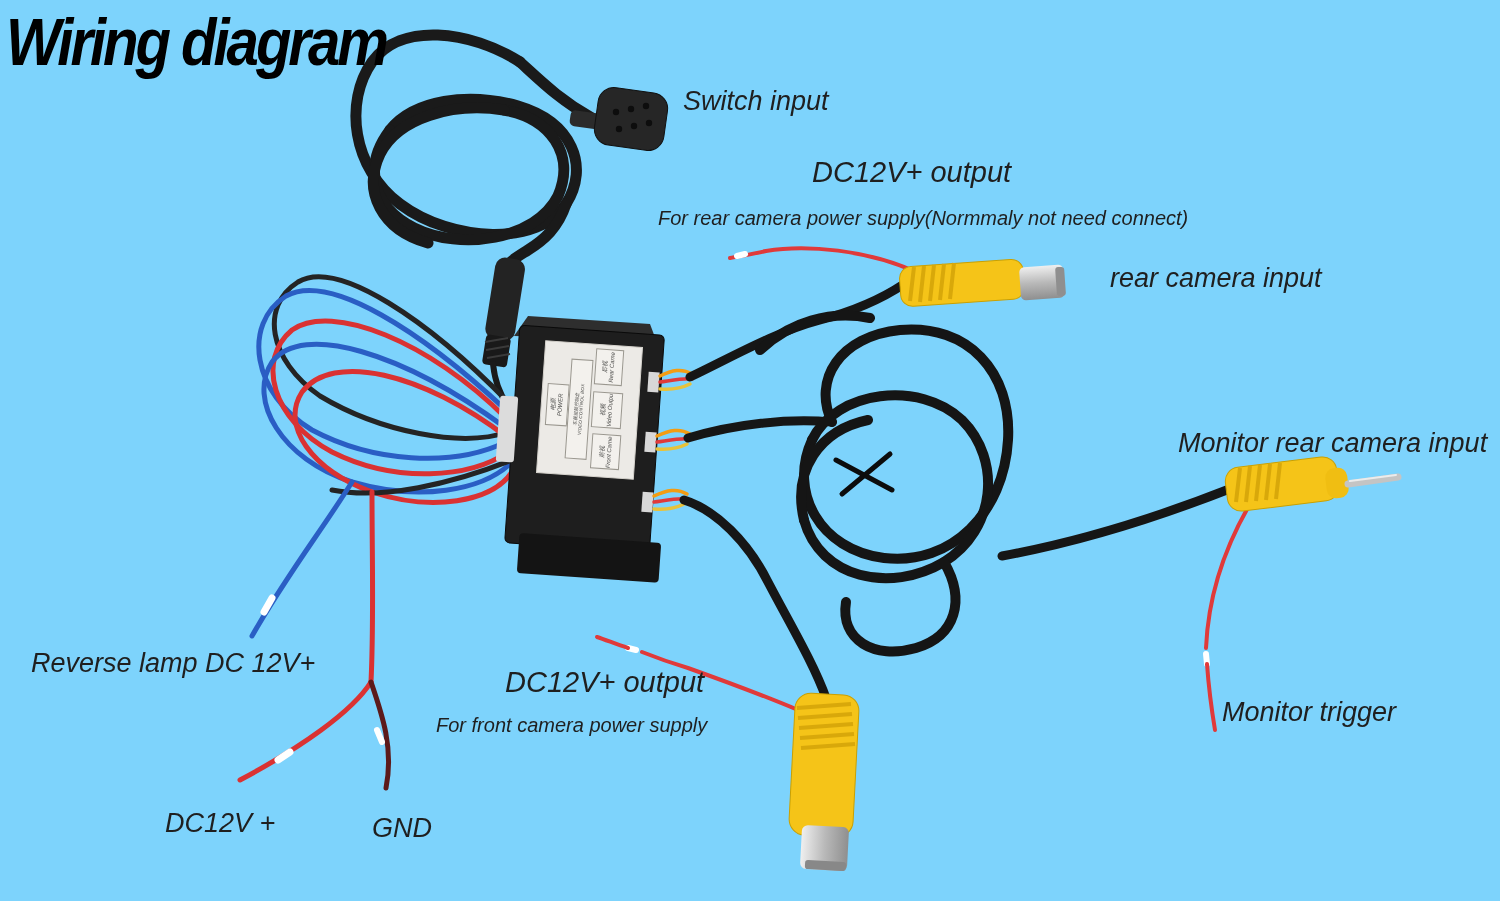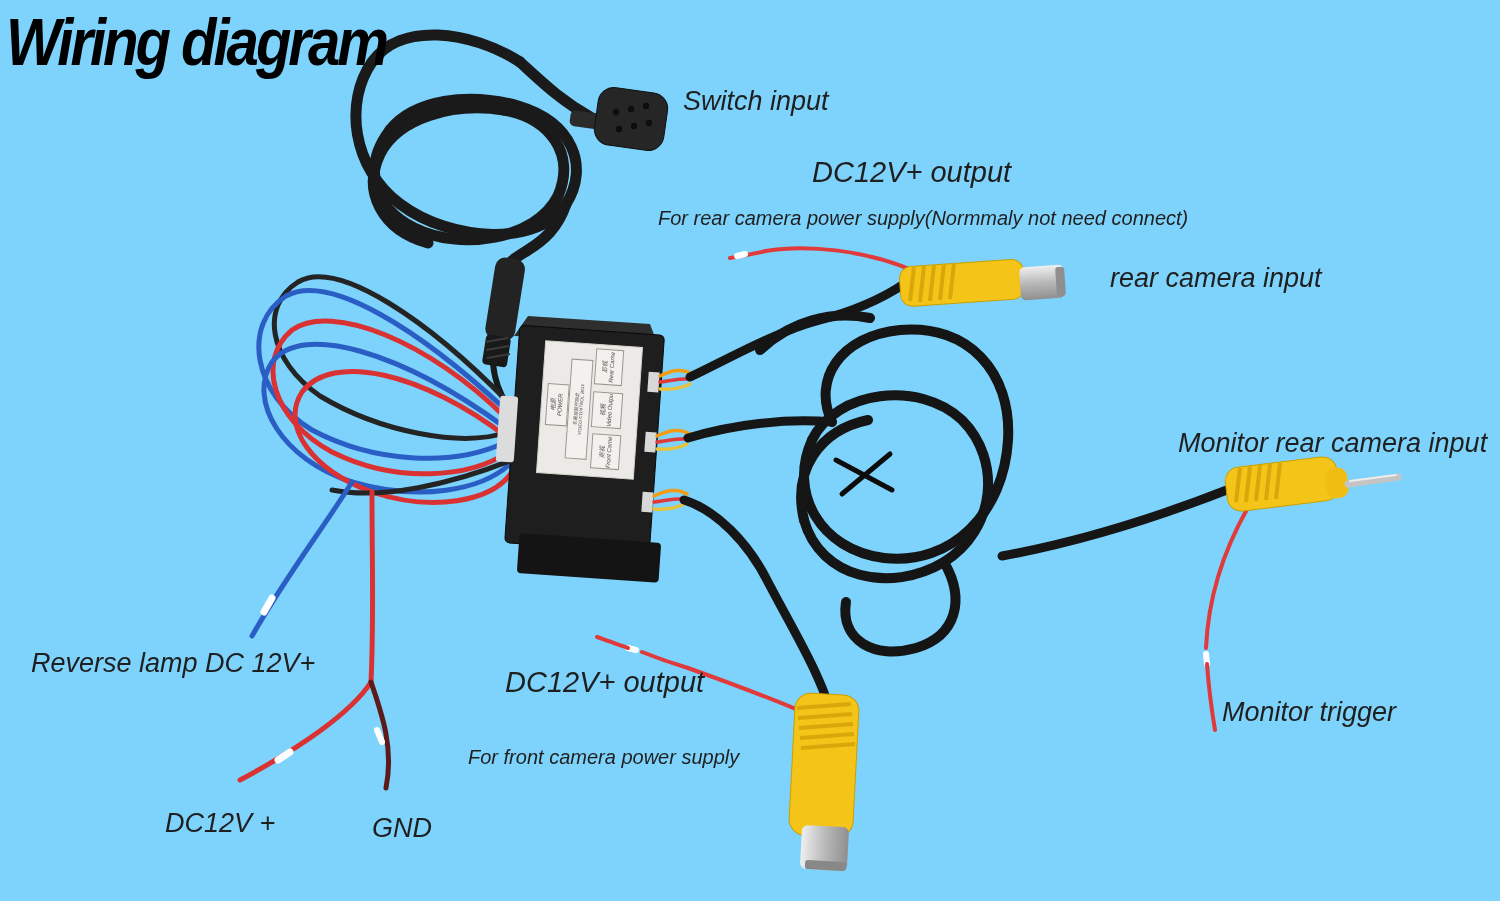--- a/index.html
+++ b/index.html
@@ -185,18 +185,18 @@
   </div>
 
   <div class="title">Wiring diagram</div>
   <div class="lbl lbl-big" style="left:683px;top:86px;">Switch input</div>
   <div class="lbl" style="left:812px;top:156px;font-size:29px;">DC12V+ output</div>
   <div class="lbl lbl-sub" style="left:658px;top:207px;">For rear camera power supply(Normmaly not need connect)</div>
   <div class="lbl lbl-big" style="left:1085px;top:263px;margin-left:25px;">rear camera input</div>
   <div class="lbl lbl-big" style="left:1178px;top:428px;">Monitor rear camera input</div>
   <div class="lbl lbl-big" style="left:7px;top:648px;margin-left:24px;">Reverse lamp DC 12V+</div>
   <div class="lbl" style="left:505px;top:666px;font-size:29px;">DC12V+ output</div>
-  <div class="lbl lbl-sub" style="left:468px;top:714px;margin-top:32px;">For front camera power supply</div>
+  <div class="lbl lbl-sub" style="left:436px;top:714px;">For front camera power supply</div>
   <div class="lbl lbl-big" style="left:1222px;top:697px;text-align:right;">Monitor trigger</div>
   <div class="lbl lbl-big" style="left:165px;top:808px;">DC12V +</div>
   <div class="lbl lbl-big" style="left:372px;top:813px;">GND</div>
 
 </div>
 
 </body></html>

